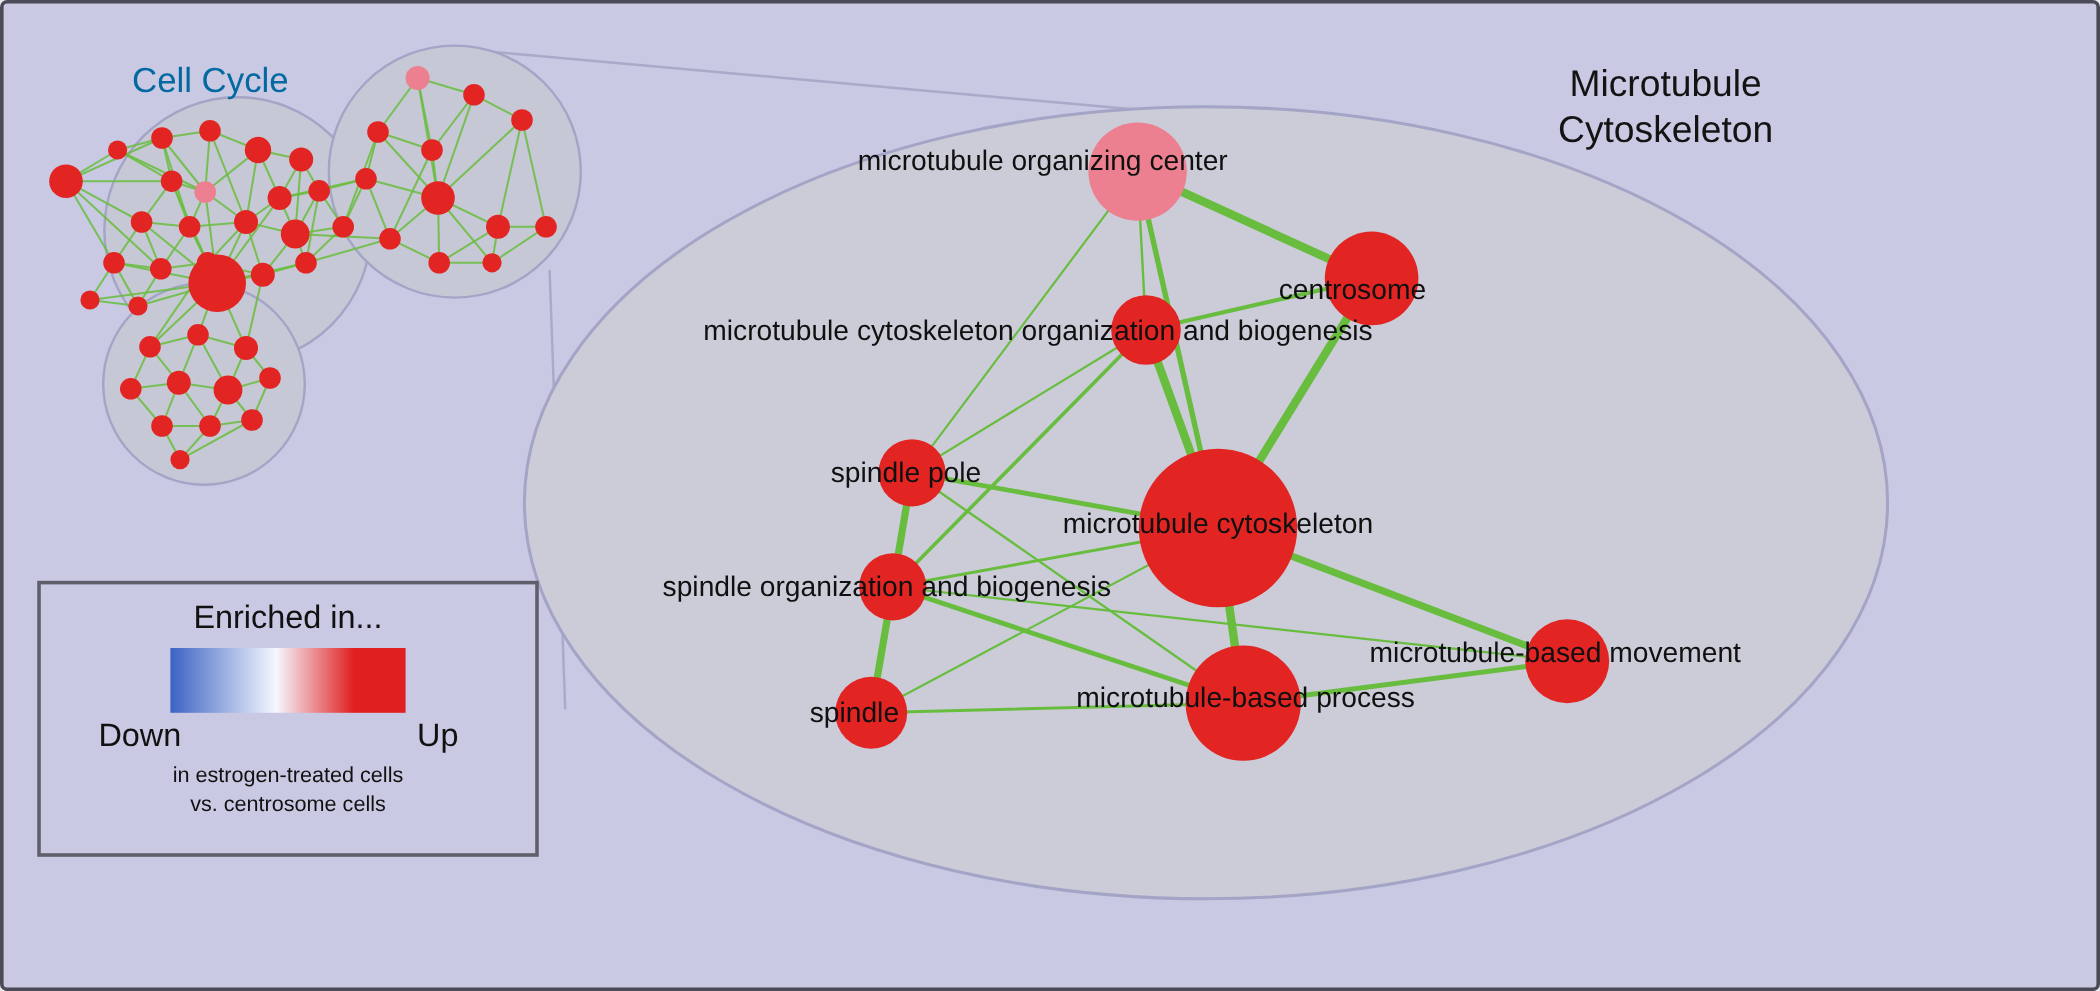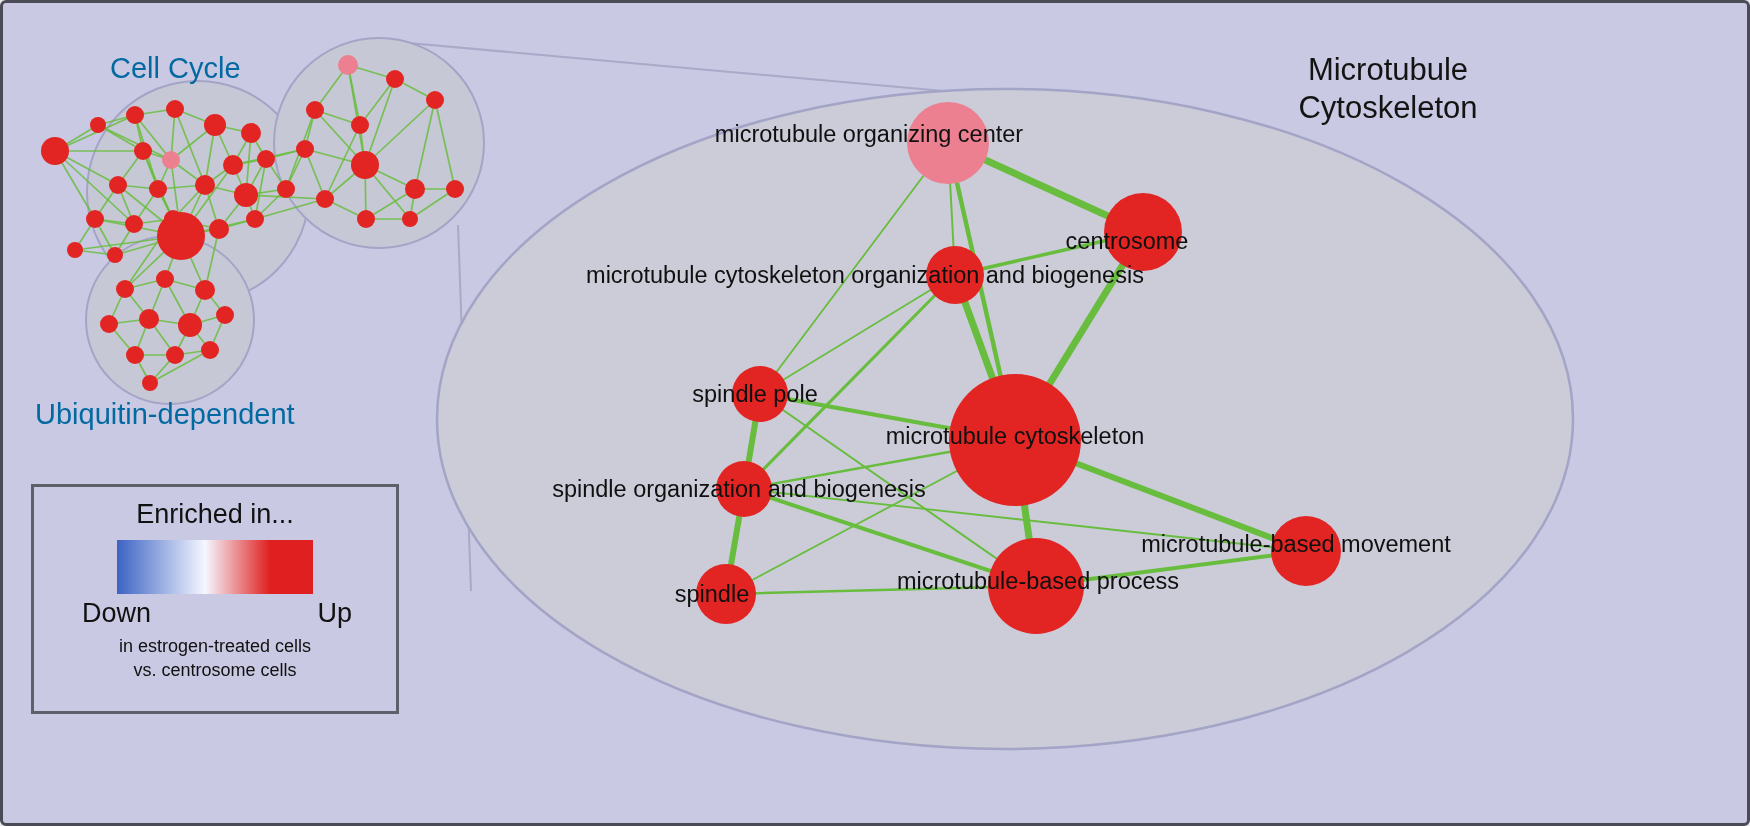--- a/index.html
+++ b/index.html
@@ -16,28 +16,28 @@
   .label-gray { position:absolute; color:#0369a1; font-size:29px; line-height:1.2; }
   .cell-cycle { left:107px; top:48px; }
   .ubiquitin  { left:32px;  top:394px; }
 
   .microtubule-title {
     position:absolute; left:1255px; top:48px; width:260px;
     color:#131313; font-size:31px; line-height:1.22; text-align:center;
   }
 
   .legend {
-    position:absolute; left:28px; top:481px; width:368px; height:230px;
+    position:absolute; left:28px; top:481px; width:418px; height:230px;
     border:3px solid #5f5f6b; text-align:center; color:#111;
   }
   .legend-title { margin-top:12px; font-size:27px; }
   .legend-gradient { width:196px; height:54px; margin:10px auto 0; }
   .legend-ends {
     display:flex; justify-content:space-between;
-    padding:4px 44px 0 48px; font-size:27px;
+    padding:4px 64px 0 48px; font-size:27px;
   }
   .legend-sub { margin-top:6px; font-size:18px; line-height:1.32; }
 </style>
 </head>
 <body>
 
 <div class="canvas" style="background: rgb(201, 201, 227); border-color: rgb(75, 75, 87);">
 
   <svg id="scene" class="scene" width="1750" height="826" viewBox="0 0 1750 826">
       <g>
@@ -263,21 +263,20 @@
         <text x="736" y="494" text-anchor="middle" font-size="23.5" fill="#101010">spindle organization and biogenesis</text>
         <text x="1293" y="549" text-anchor="middle" font-size="23.5" fill="#101010">microtubule-based movement</text>
         <text x="709" y="599" text-anchor="middle" font-size="23.5" fill="#101010">spindle</text>
         <text x="1035" y="586" text-anchor="middle" font-size="23.5" fill="#101010">microtubule-based process</text>
       </g>
     </svg>
 
   <div class="label-gray cell-cycle">Cell Cycle</div>
 
   <div class="label-gray ubiquitin">
-    <div>Ubiquitin-dependent</div>
   </div>
 
   <div class="microtubule-title">
     <div>Microtubule</div>
     <div>Cytoskeleton</div>
   </div>
 
   <div class="legend">
     <div class="legend-title">Enriched in...</div>
     <div class="legend-gradient" style="background: linear-gradient(90deg, rgb(60, 99, 195) 0%, rgb(245, 247, 255) 45%, rgb(224, 32, 32) 78%);"></div>

